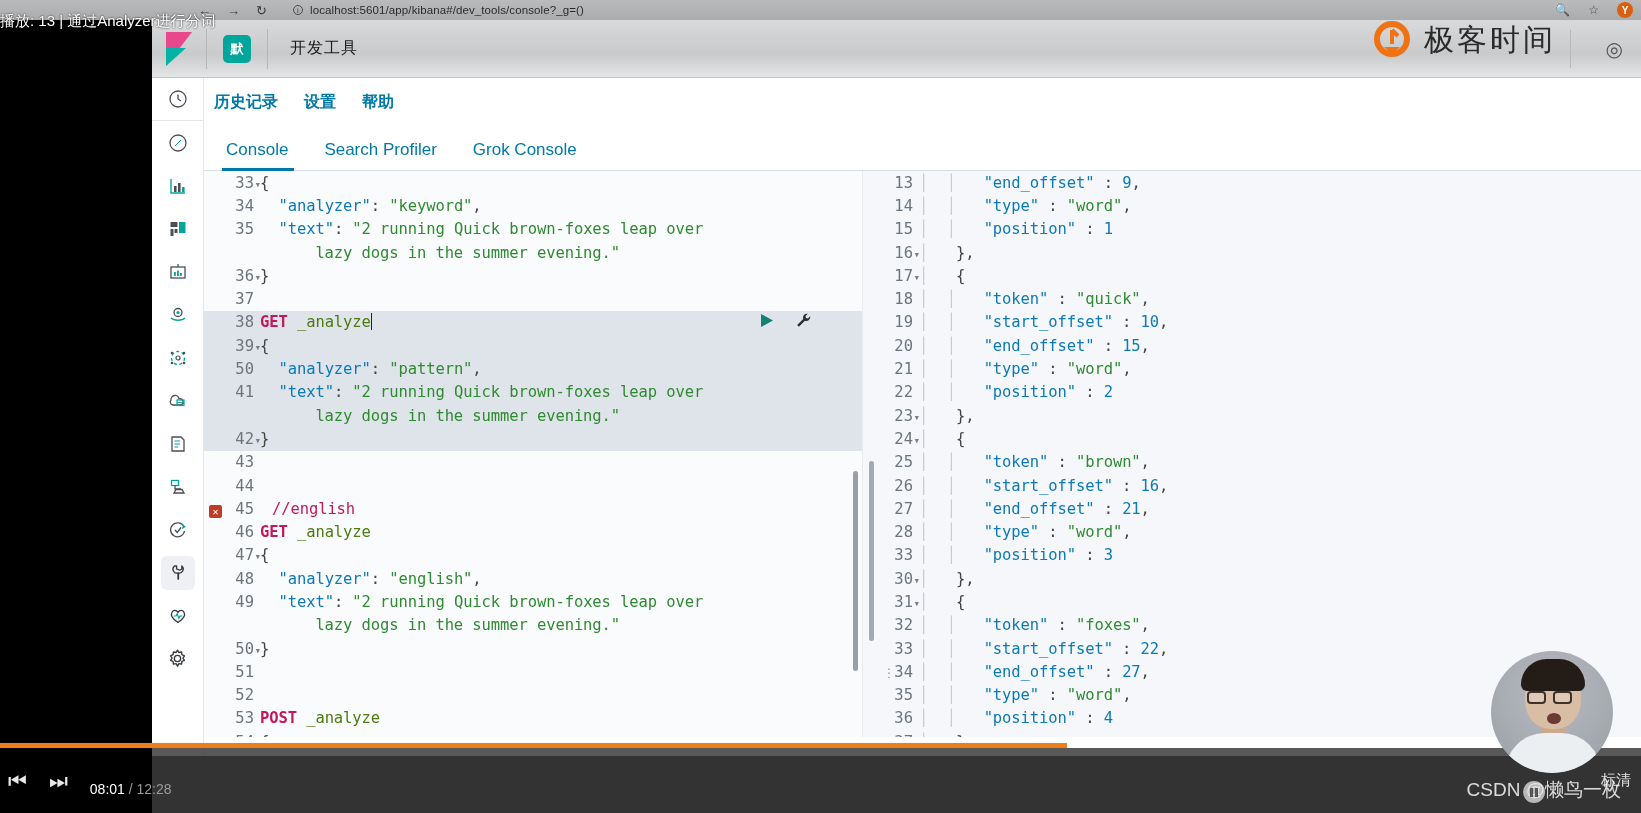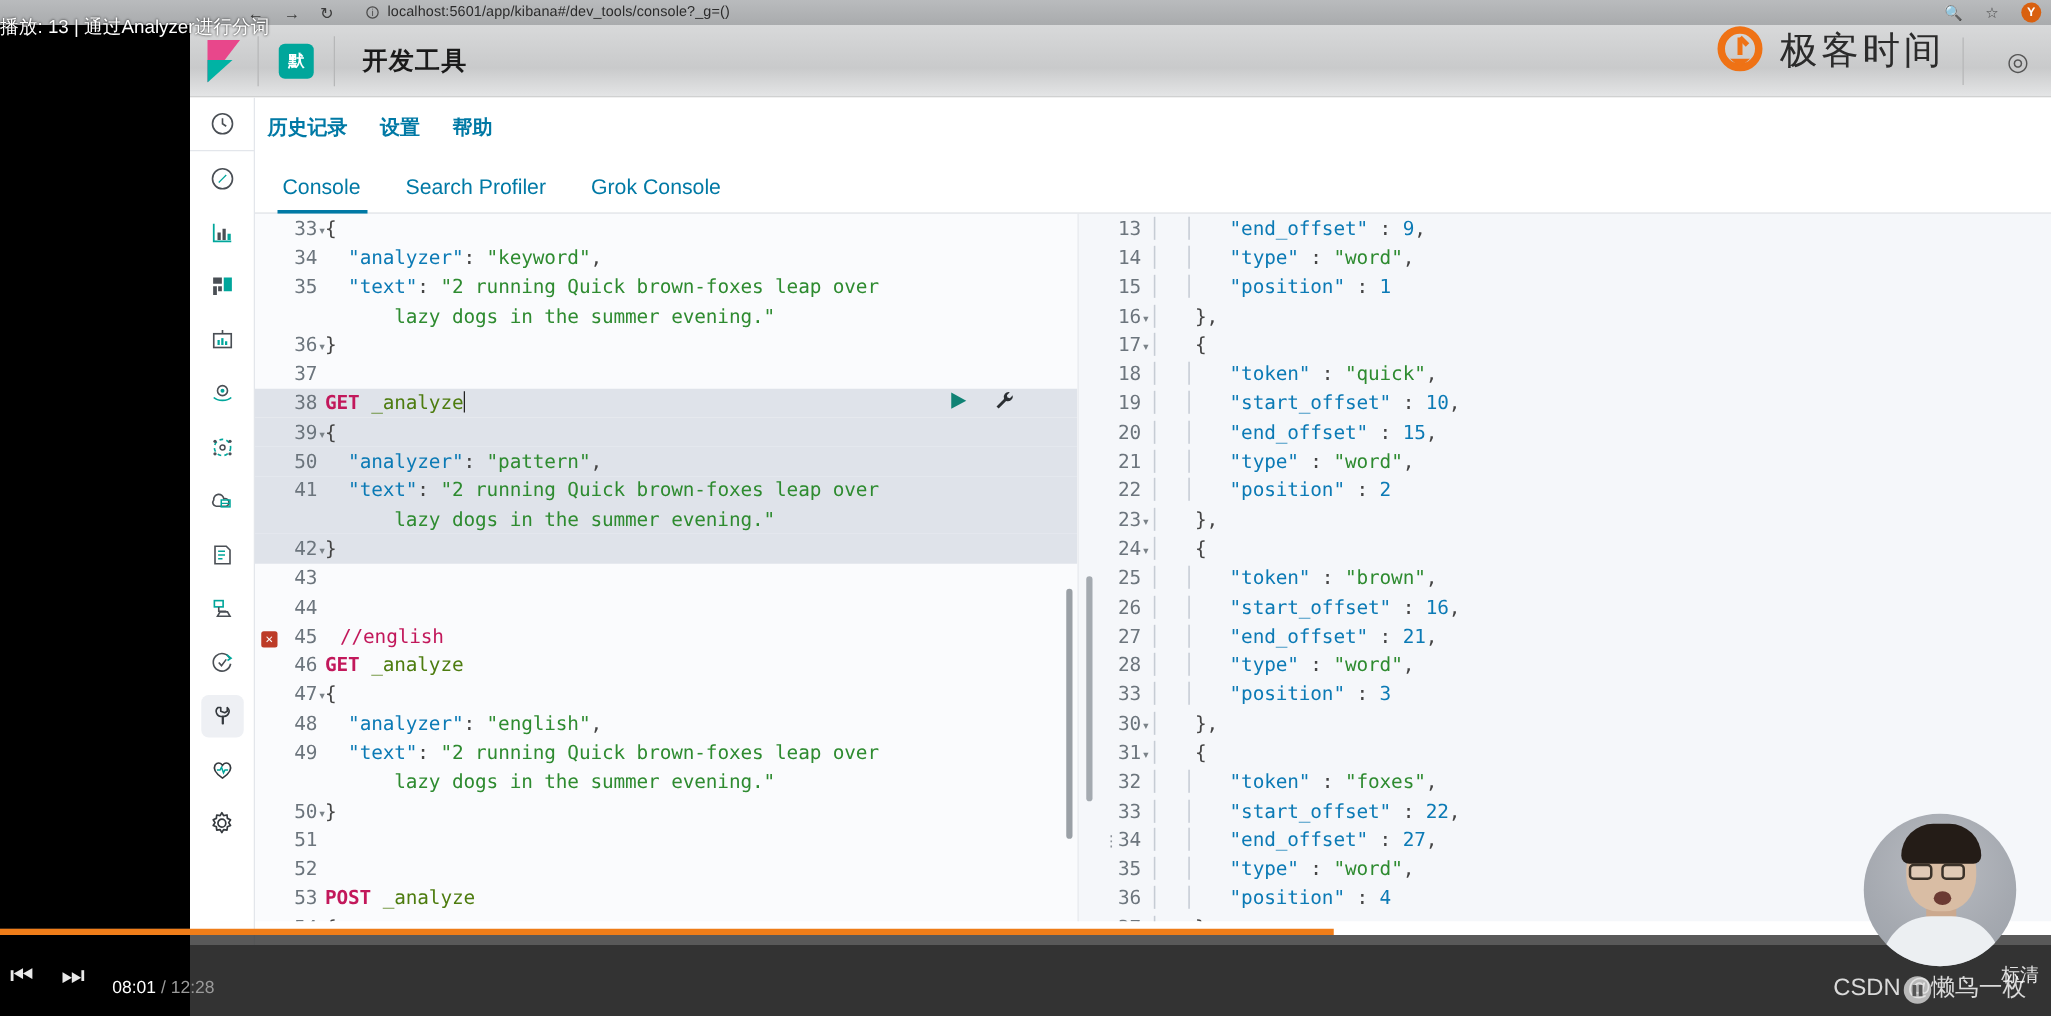--- a/index.html
+++ b/index.html
@@ -73,21 +73,21 @@
   .kb-divider { width: 1px; height: 40px; background: #b6b7b8; }
   .kb-space-badge {
     width: 60px; display: flex; align-items: center; justify-content: center;
   }
   .space-sq {
     width: 28px; height: 28px; border-radius: 5px; background: #00a69b;
     color: #fff; font-size: 13px; display: flex; align-items: center;
     justify-content: center; font-weight: bold;
   }
   .kb-apptitle {
-    padding-left: 22px; font-size: 20px; font-weight: bold; color: #1a1a1a;
+    padding-left: 22px; font-size: 16px; font-weight: normal; color: #1a1a1a;
     letter-spacing: 1px;
   }
   .kb-brand {
     position: absolute; right: 85px; top: 0; height: 58px;
     display: flex; align-items: flex-start; gap: 10px;
   }
   .brand-text {
     font-size: 30px; color: #2b2b2b; letter-spacing: 3px;
   }
   .kb-brand-div { position:absolute; right: 70px; top: 10px; width:1px; height:38px; background:#b6b7b8;}

